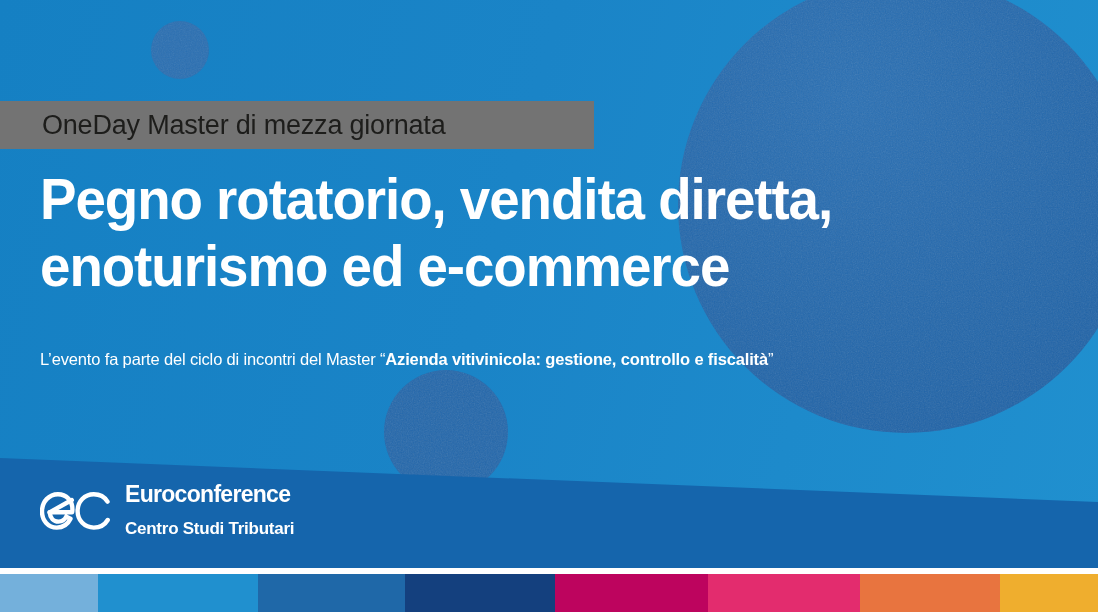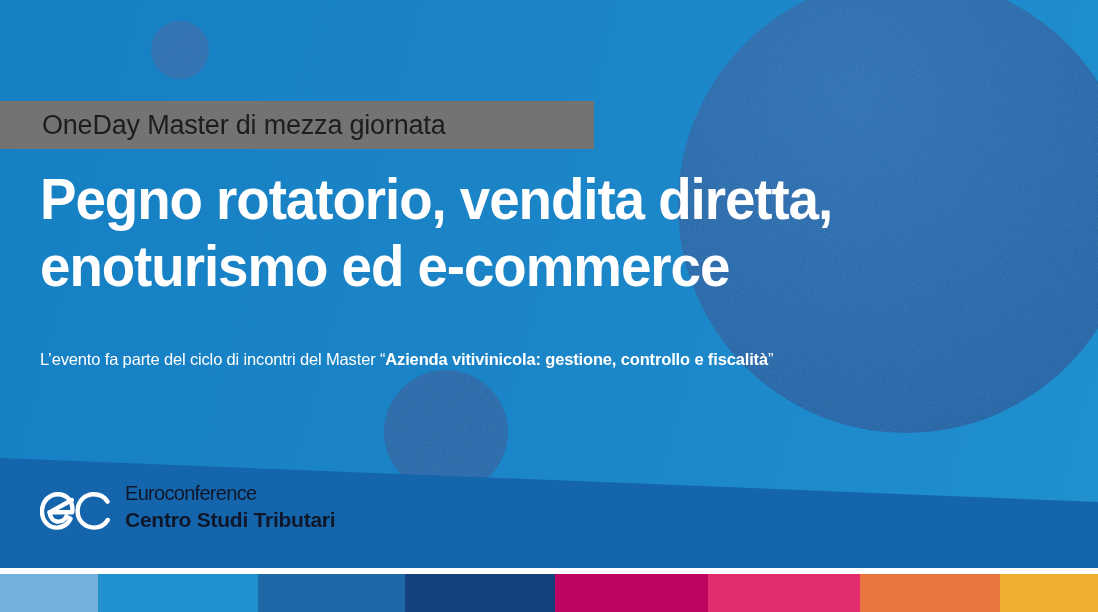--- a/index.html
+++ b/index.html
@@ -127,35 +127,35 @@
     margin-top: 2px;
   }
 
   .brand-words {
     display: flex;
     flex-direction: column;
     justify-content: center;
   }
 
   .brand-name {
-    font-size: 20px;
-    font-weight: 400;
-    color: #0f172a;
+    font-size: 23px;
+    font-weight: 700;
+    color: #ffffff;
     letter-spacing: -0.7px;
     line-height: 1.03;
     white-space: nowrap;
   }
 
   .brand-tagline {
-    font-size: 21px;
+    font-size: 17px;
     font-weight: 600;
-    color: #0f172a;
+    color: #ffffff;
     letter-spacing: -0.25px;
     line-height: 1.1;
-    margin-top: 4px;
+    margin-top: 13px;
     white-space: nowrap;
   }
 
   
   .stripe-gap {
     position: absolute;
     left: 0;
     top: 568px;
     width: 1098px;
     height: 6px;

